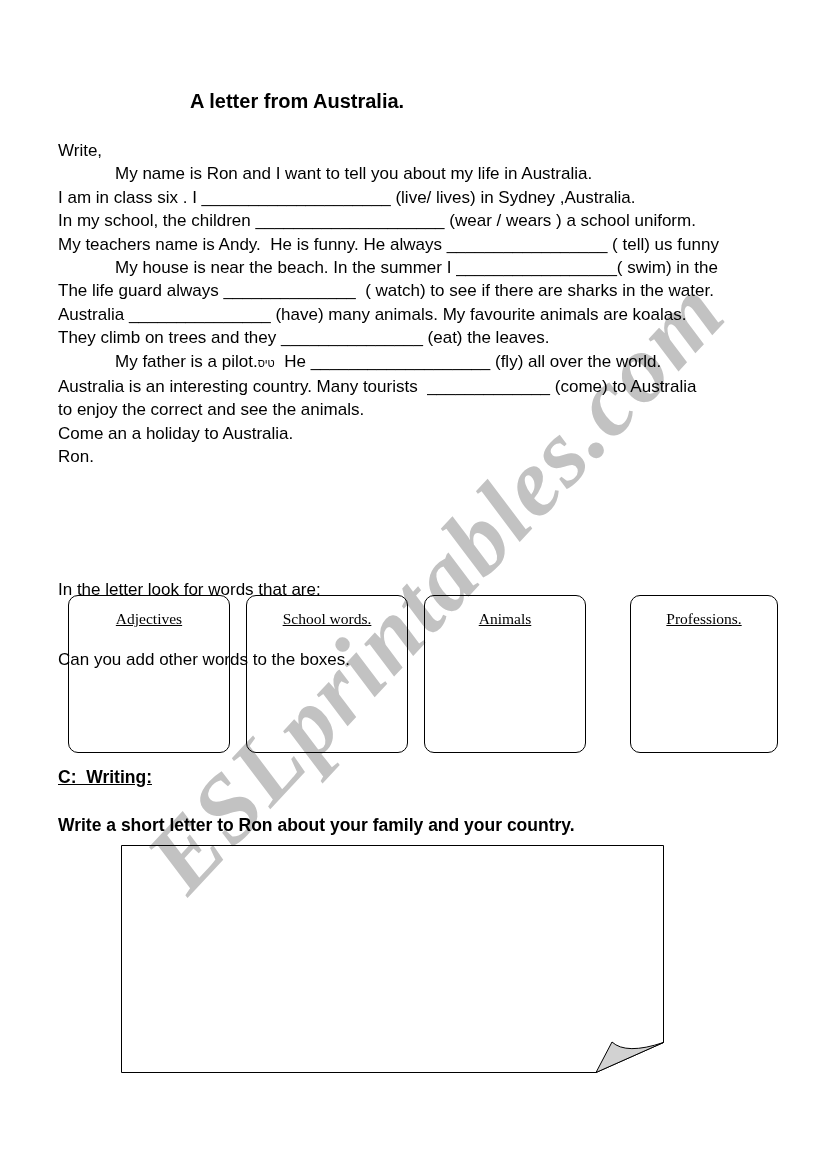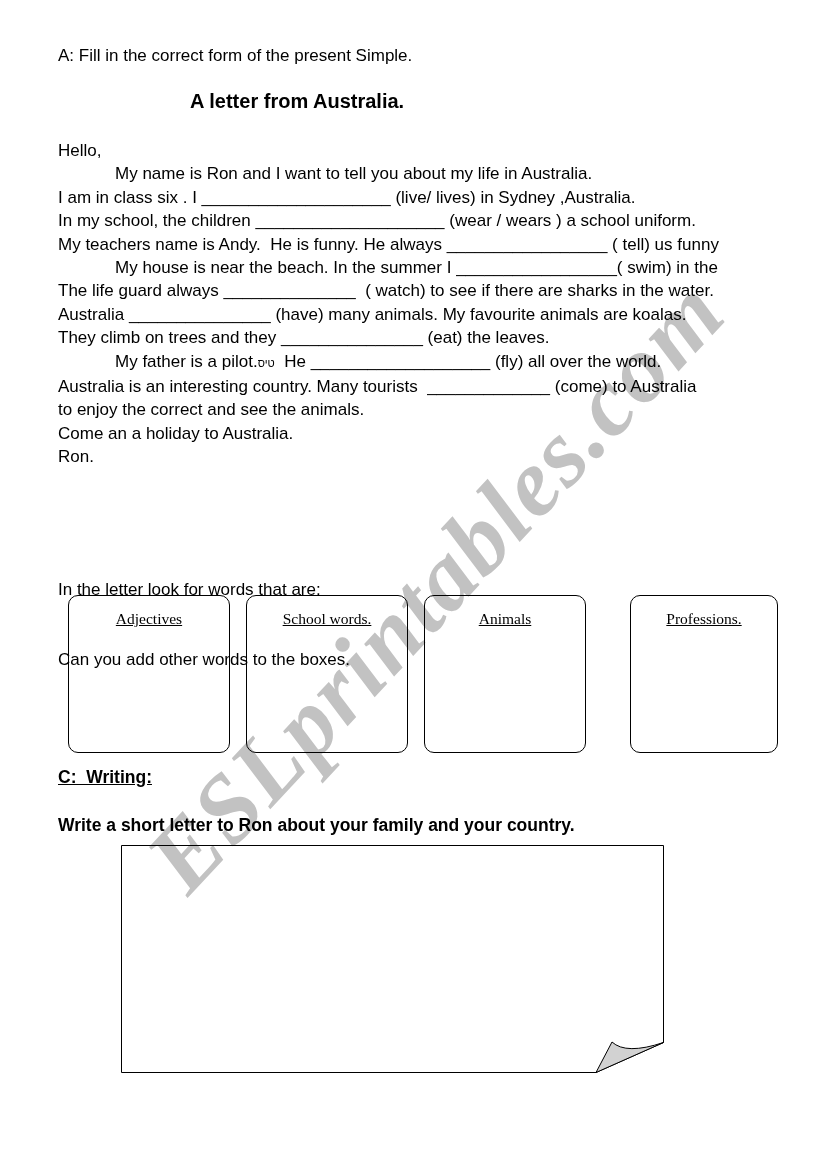--- a/index.html
+++ b/index.html
@@ -84,26 +84,25 @@
 </style>
 </head>
 <body>
 
 <div class="page">
 
   <div class="watermark" style="color: rgb(194, 194, 194);">ESLprintables.com</div>
 
   <div class="content">
 
-    <div class="heading-a">A: Fill in the correct form of the present Simple.</div>
 
     <div class="letter-title">A letter from Australia.</div>
 
     <div class="letter">
-        <div class="letter-line"><span>Hello,</span></div>
+        <div class="letter-line"><span>Write,</span></div>
         <div class="letter-line indent"><span>My name is Ron and I want to tell you about my life in Australia.</span></div>
         <div class="letter-line"><span>I am in class six . I </span><span class="blank">____________________</span><span> (live/ lives) in Sydney ,Australia.</span></div>
         <div class="letter-line"><span>In my school, the children </span><span class="blank">____________________</span><span> (wear / wears ) a school uniform.</span></div>
         <div class="letter-line"><span>My teachers name is Andy.  He is funny. He always </span><span class="blank">_________________</span><span> ( tell) us funny</span></div>
         <div class="letter-line indent"><span>My house is near the beach. In the summer I </span><span class="blank">_________________</span><span>( swim) in the</span></div>
         <div class="letter-line"><span>The life guard always </span><span class="blank">______________</span><span>  ( watch) to see if there are sharks in the water.</span></div>
         <div class="letter-line"><span>Australia </span><span class="blank">_______________</span><span> (have) many animals. My favourite animals are koalas.</span></div>
         <div class="letter-line"><span>They climb on trees and they </span><span class="blank">_______________</span><span> (eat) the leaves.</span></div>
         <div class="letter-line indent"><span>My father is a pilot.</span><span class="hebrew">טיס</span><span>  He </span><span class="blank">___________________</span><span> (fly) all over the world.</span></div>
         <div class="letter-line"><span>Australia is an interesting country. Many tourists  </span><span class="blank">_____________</span><span> (come) to Australia</span></div>

